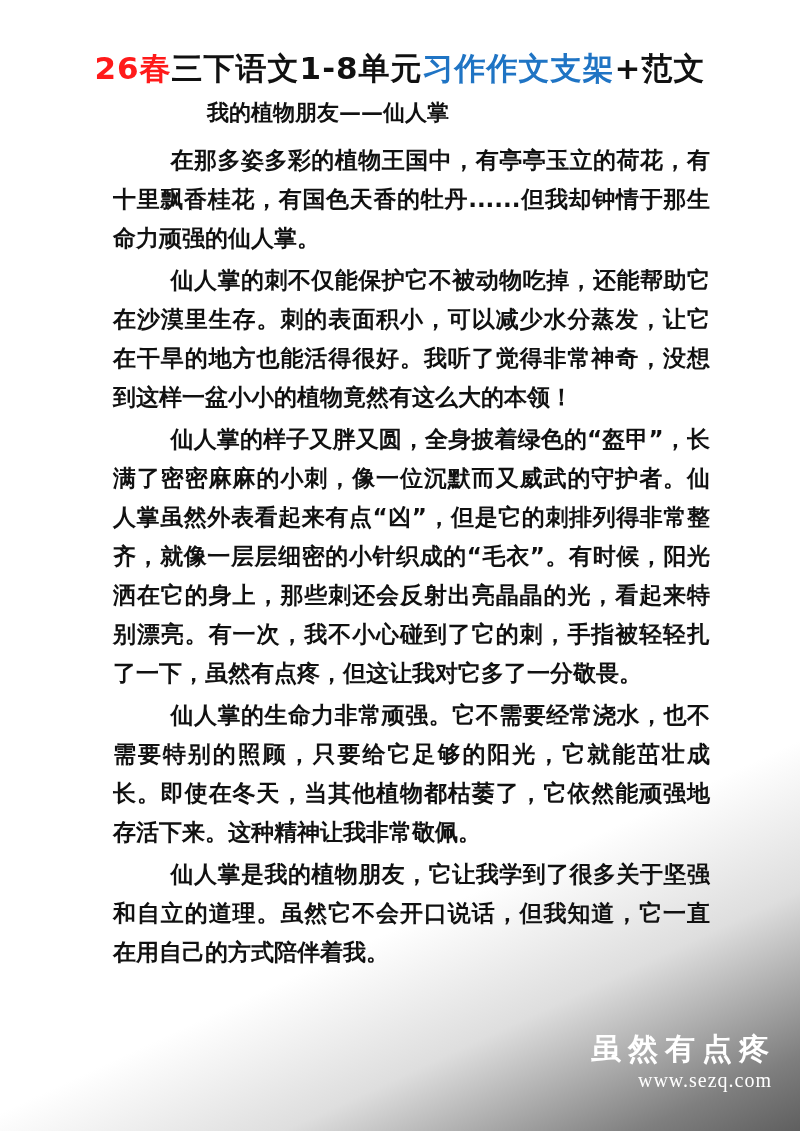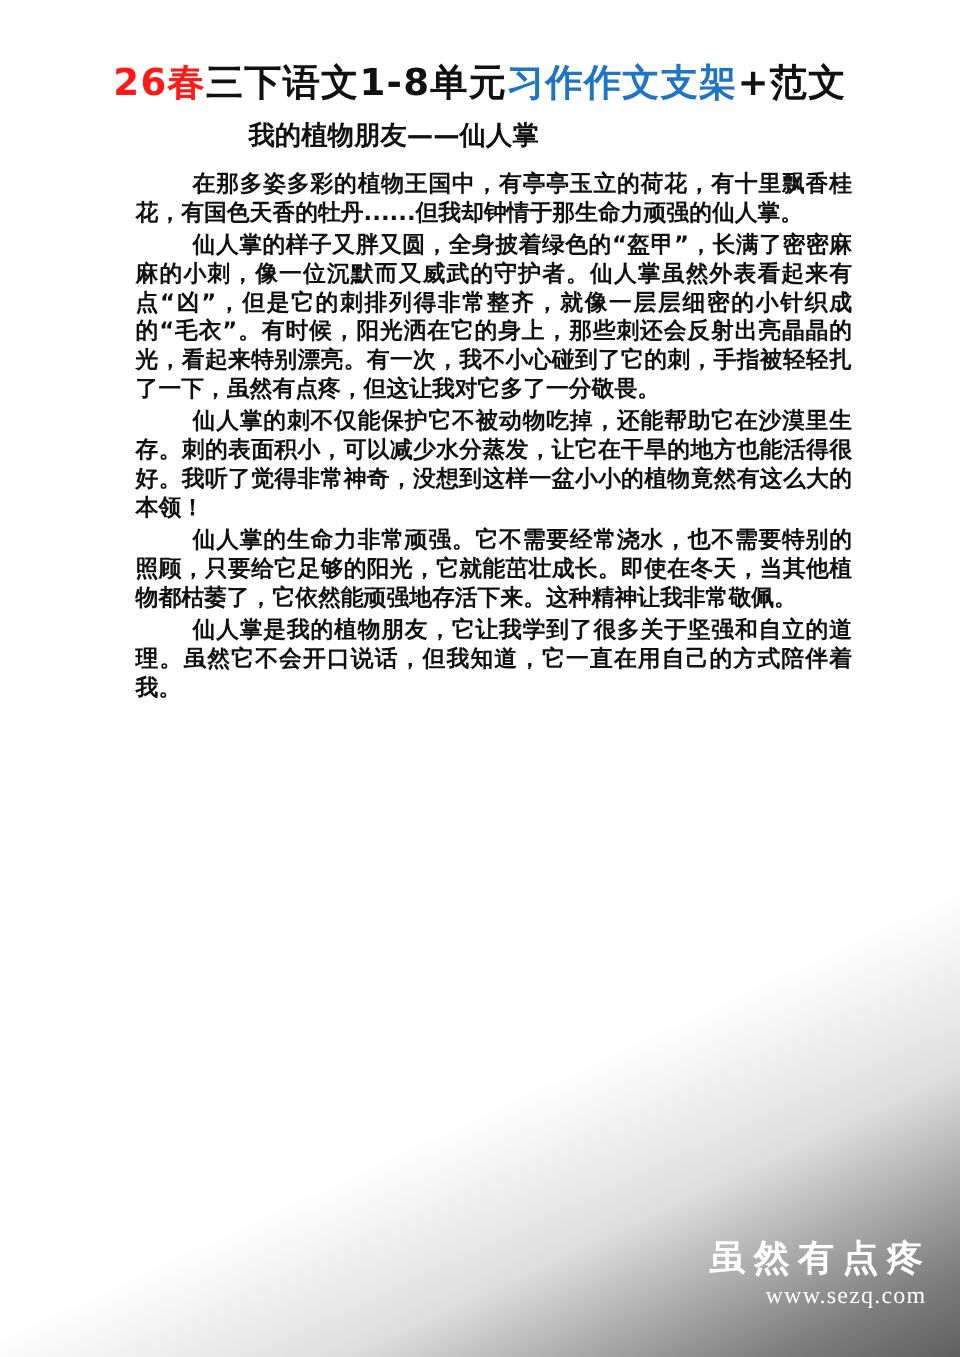--- a/index.html
+++ b/index.html
@@ -53,22 +53,22 @@
       white-space: nowrap;
     }
     .essay {
       position: absolute;
       top: 141px;
       left: 113px;
       width: 597px;
     }
     .para {
       margin: 0 0 3px 0;
-      font-size: 19px;
-      line-height: 24px;
+      font-size: 23px;
+      line-height: 39px;
       font-weight: bold;
       text-indent: 2.5em;
       text-align: justify;
       color: #111111;
     }
     .watermark {
       position: absolute;
       right: 28px;
       bottom: 38px;
       z-index: 2;
@@ -97,22 +97,22 @@
 <div class="page">
 
   <div class="main-title">
     <span class="t-red">26春</span><span class="t-black">三下语文1-8单元</span><span class="t-blue">习作作文支架</span><span class="t-black">+范文</span>
   </div>
 
   <div class="sub-title">我的植物朋友——仙人掌</div>
 
   <div class="essay">
     <p class="para">在那多姿多彩的植物王国中，有亭亭玉立的荷花，有十里飘香桂花，有国色天香的牡丹......但我却钟情于那生命力顽强的仙人掌。</p>
+    <p class="para">仙人掌的刺不仅能保护它不被动物吃掉，还能帮助它在沙漠里生存。刺的表面积小，可以减少水分蒸发，让它在干旱的地方也能活得很好。我听了觉得非常神奇，没想到这样一盆小小的植物竟然有这么大的本领！</p>
     <p class="para">仙人掌的样子又胖又圆，全身披着绿色的“盔甲”，长满了密密麻麻的小刺，像一位沉默而又威武的守护者。仙人掌虽然外表看起来有点“凶”，但是它的刺排列得非常整齐，就像一层层细密的小针织成的“毛衣”。有时候，阳光洒在它的身上，那些刺还会反射出亮晶晶的光，看起来特别漂亮。有一次，我不小心碰到了它的刺，手指被轻轻扎了一下，虽然有点疼，但这让我对它多了一分敬畏。</p>
-    <p class="para">仙人掌的刺不仅能保护它不被动物吃掉，还能帮助它在沙漠里生存。刺的表面积小，可以减少水分蒸发，让它在干旱的地方也能活得很好。我听了觉得非常神奇，没想到这样一盆小小的植物竟然有这么大的本领！</p>
     <p class="para">仙人掌的生命力非常顽强。它不需要经常浇水，也不需要特别的照顾，只要给它足够的阳光，它就能茁壮成长。即使在冬天，当其他植物都枯萎了，它依然能顽强地存活下来。这种精神让我非常敬佩。</p>
     <p class="para">仙人掌是我的植物朋友，它让我学到了很多关于坚强和自立的道理。虽然它不会开口说话，但我知道，它一直在用自己的方式陪伴着我。</p>
   </div>
 
 </div>
 
 <div class="watermark">
   <div class="wm-cn">虽然有点疼</div>
   <div class="wm-url">www.sezq.com</div>
 </div>

